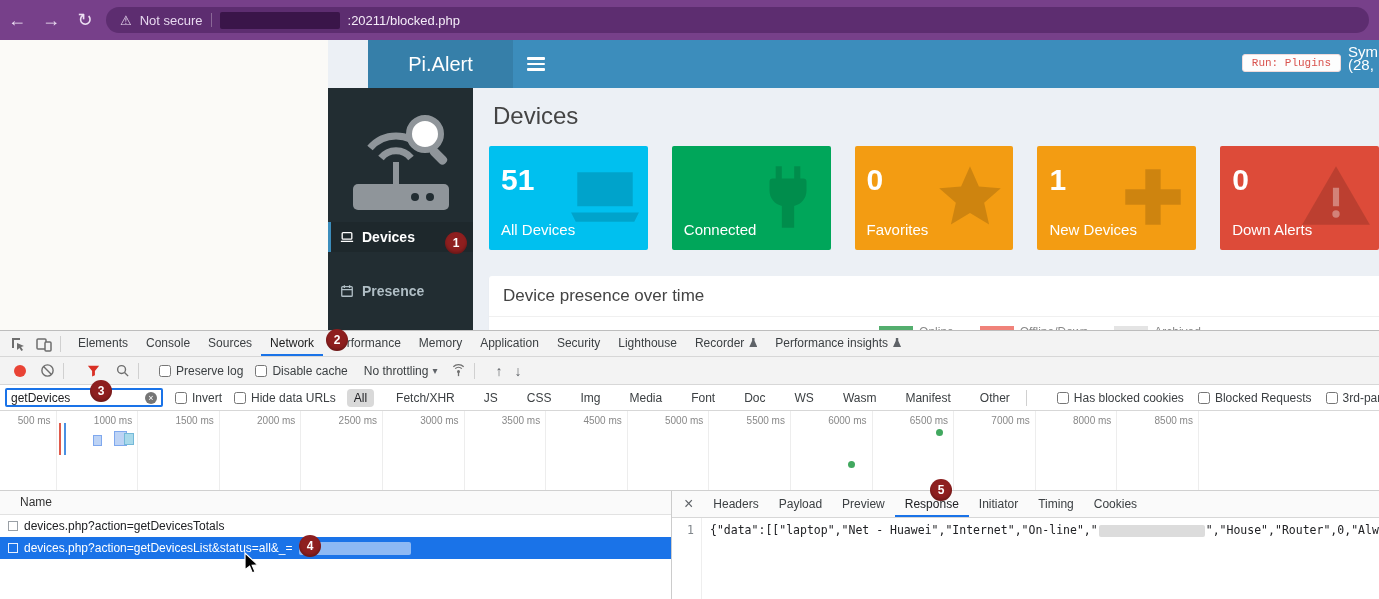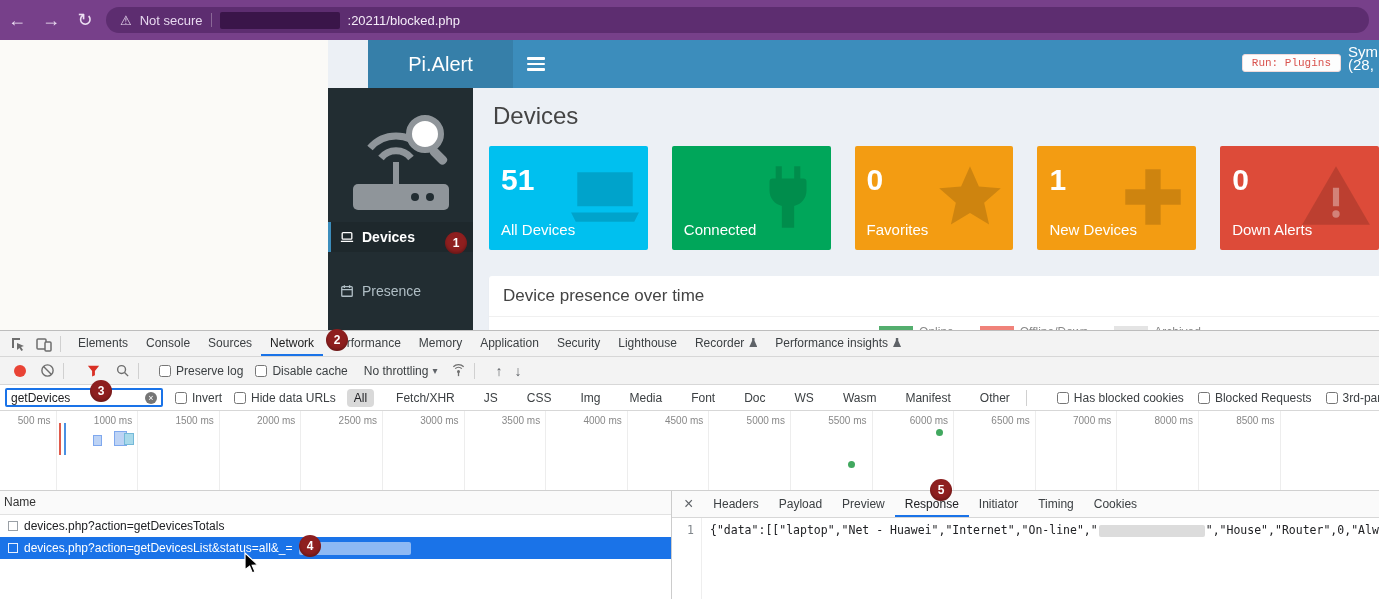--- a/index.html
+++ b/index.html
@@ -32,21 +32,21 @@
     color:#d9534f; cursor:pointer; }
   .corner-txt { position:absolute; right:1px; top:5px; color:#fff; font-size:15px; line-height:13px; }
 
   .app-body { display:flex; height:242px; }
   .sidebar { width:145px; background:#222d32; display:flex; flex-direction:column; }
   .router-art { margin:10px auto 6px; display:block; }
   .side-item { height:30px; display:flex; align-items:center; gap:8px; padding-left:12px;
     font-size:14px; color:#b0bec5; cursor:pointer; }
   .side-item.active { background:#1e282c; border-left:3px solid #3c8dbc; padding-left:9px;
     color:#fff; font-weight:600; }
-  .side-item + .side-item { margin-top:24px; }
+  .side-item + .side-item { margin-top:24px;font-weight:bold; }
 
   .content { flex:1; padding-top:8px; overflow:hidden; }
   .page-title { font-size:24px; font-weight:400; color:#444; margin:6px 0 16px 20px; }
   .cards { display:flex; gap:24px; padding:0 0 0 16px; }
   .card { flex:1; height:104px; border-radius:2px; color:#fff; position:relative; overflow:hidden;
     padding:17px 12px; cursor:pointer; }
   .card .val { font-size:30px; font-weight:bold; }
   .card .lbl { position:absolute; left:12px; bottom:12px; font-size:15px; }
   .card svg { position:absolute; right:6px; top:14px; width:74px; height:74px; fill:rgba(0,0,0,0.15); }
 
@@ -104,21 +104,21 @@
   .blueline { width:2px; top:12px; height:32px; background:#4a90e2; }
   .bluebar { width:9px; height:11px; top:24px; background:#bdd3f5; border:1px solid #7fa8ee; }
   .bluebar.tall { width:13px; height:15px; top:20px; }
   .tealbar { width:10px; height:12px; top:22px; background:#a8d9ea; border:1px solid #74b9d8; }
   .greendot { width:7px; height:7px; border-radius:50%; background:#41a85f; }
   .greendot.low { top:50px; } .greendot.high { top:18px; }
 
   .dt-body { flex:1; display:flex; overflow:hidden; }
   .req-pane { width:672px; flex:none; border-right:1px solid #cccccc; display:flex;
     flex-direction:column; background:#fff; }
-  .req-header { height:24px; line-height:23px; padding-left:4px; color:#333;
+  .req-header { height:24px; line-height:23px; padding-left:20px; color:#333;
     border-bottom:1px solid #e2e2e2; background:#fafafa; cursor:pointer; }
   .req-row { height:22px; display:flex; align-items:center; gap:6px; padding-left:8px;
     font-size:12px; color:#202124; cursor:pointer; }
   .req-ic { width:10px; height:10px; border:1px solid #9aa0a6; background:#fff; flex:none; }
   .req-row.selected { background:#1a73e8; color:#fff; }
   .req-row.selected .req-ic { border-color:#e8f0fe; background:transparent; }
   .req-redact { display:none; }
   .req-row.redacted .req-redact { display:inline-block; width:112px; height:13px;
     background:rgba(255,255,255,.5); border-radius:2px; }
 
@@ -397,21 +397,20 @@
     <div class="dt-timeline">
       <div class="ticks">
 
       <div class="tick">500 ms</div>
           <div class="tick">1000 ms</div>
           <div class="tick">1500 ms</div>
           <div class="tick">2000 ms</div>
           <div class="tick">2500 ms</div>
           <div class="tick">3000 ms</div>
           <div class="tick">3500 ms</div>
-          <div class="tick">4000 ms</div>
           <div class="tick">4500 ms</div>
           <div class="tick">5000 ms</div>
           <div class="tick">5500 ms</div>
           <div class="tick">6000 ms</div>
           <div class="tick">6500 ms</div>
           <div class="tick">7000 ms</div>
           <div class="tick">8000 ms</div>
           <div class="tick">8500 ms</div>
         </div>
       <div>

